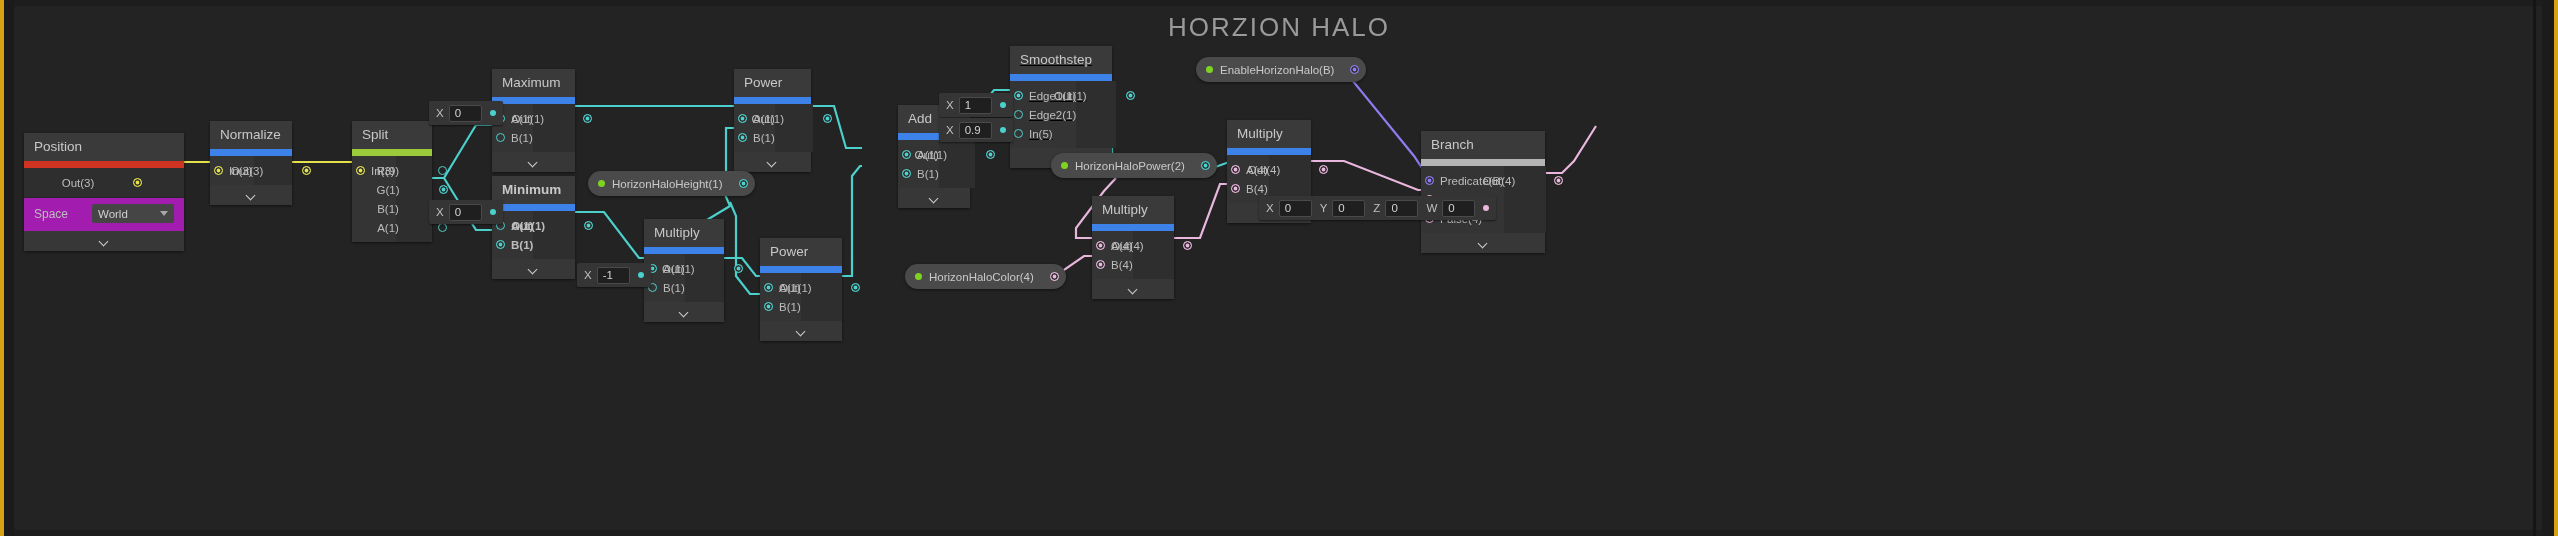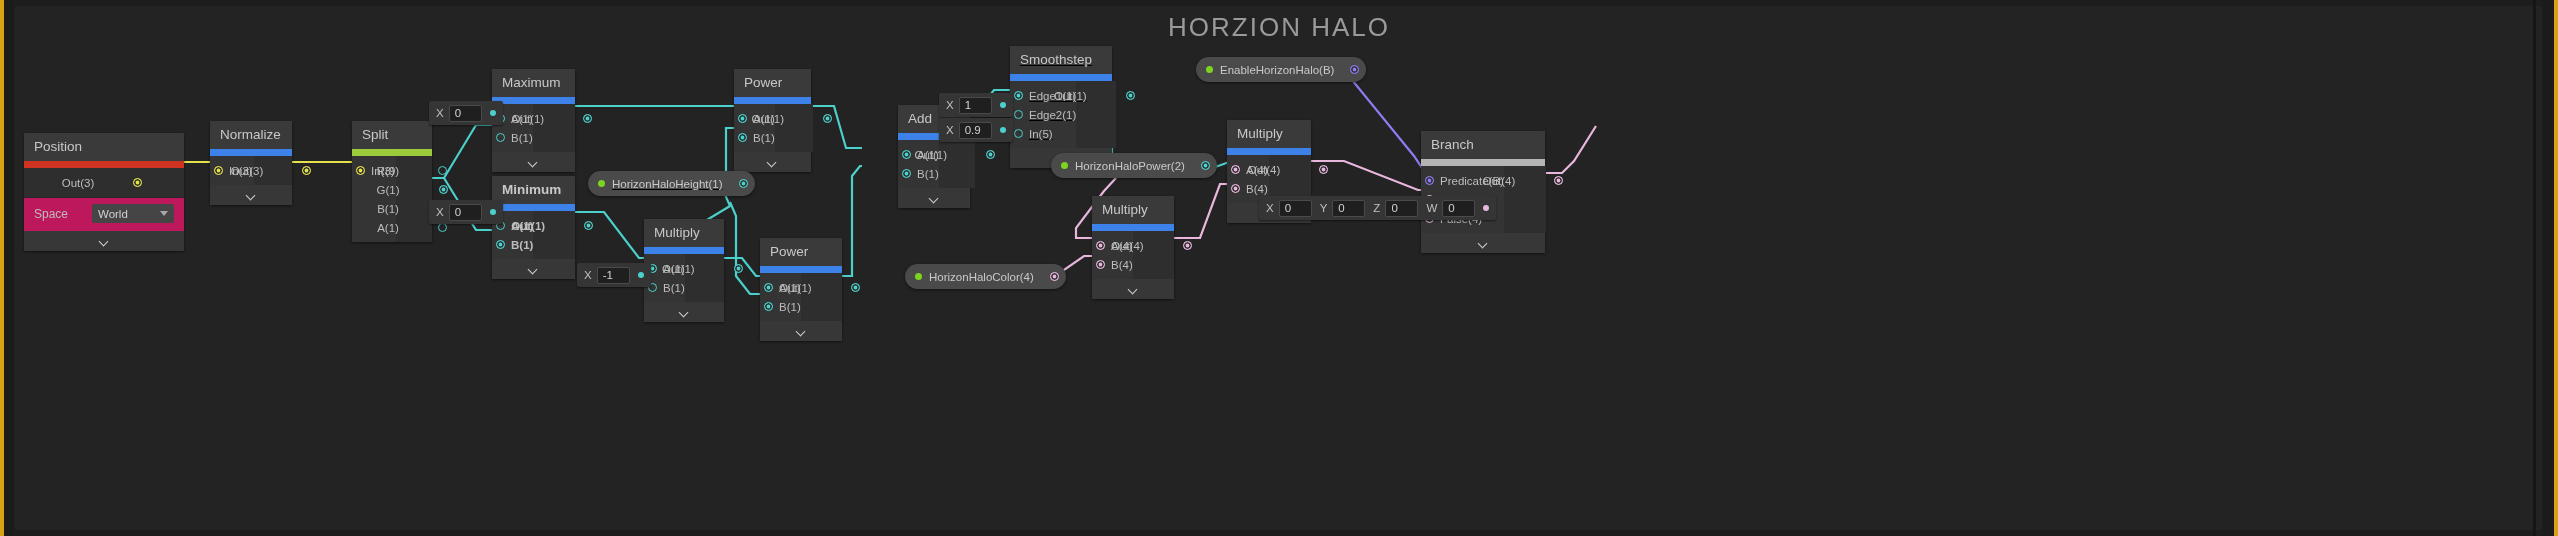--- a/index.html
+++ b/index.html
@@ -173,21 +173,21 @@
     border-right: 1.8px solid #cfcfcf;
     border-bottom: 1.8px solid #cfcfcf;
     transform: rotate(45deg);
   }
 
   
   .prop-row {
     display: flex;
     align-items: center;
     justify-content: space-between;
-    background: #be185d;
+    background: #a21caf;
     padding: 6px 10px 8px 10px;
     border-top: 1px solid #262626;
   }
   .prop-label { font-size: 12px; color: #bdbdbd; }
   .dropdown {
     background: #454545;
     border-radius: 2px;
     min-width: 82px;
     height: 19px;
     display: flex;
@@ -722,21 +722,21 @@
       <span class="field">0</span>
       <span class="axis">Y</span>
       <span class="field">0</span>
       <span class="axis">Z</span>
       <span class="field">0</span>
       <span class="axis">W</span>
       <span class="field">0</span>
       <span class="outdot pink"></span>
     </div>
 
-    <div class="pill" style="left:574px; top:165px;text-decoration:underline;">
+    <div class="pill" style="left:574px; top:165px;">
       <span class="leddot"></span>
       <span class="pname">HorizonHaloHeight(1)</span>
       <span class="dot filled"></span>
     </div>
 
     <div class="pill" style="left:1037px; top:147px;">
       <span class="leddot"></span>
       <span class="pname">HorizonHaloPower(2)</span>
       <span class="dot filled"></span>
     </div>

